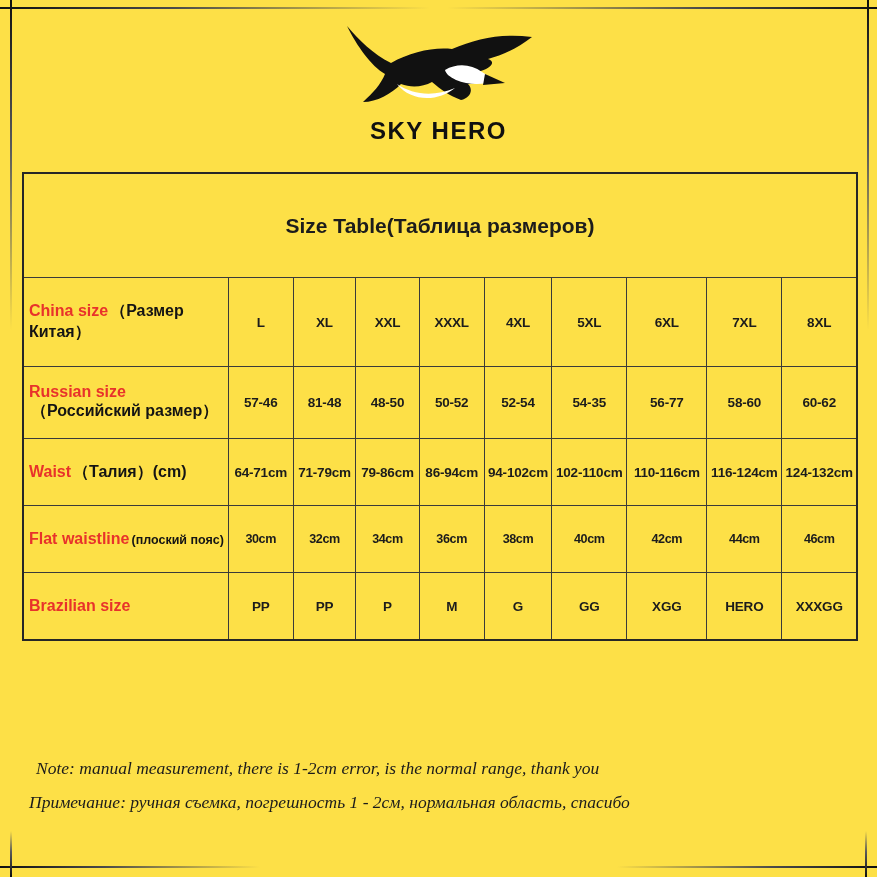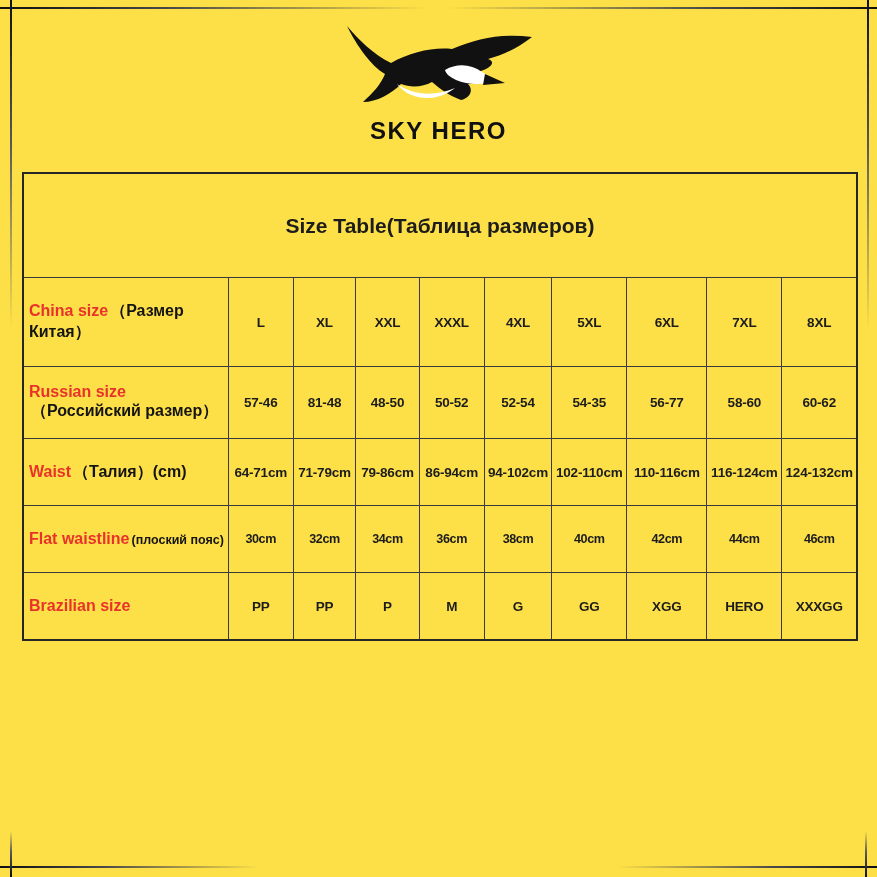--- a/index.html
+++ b/index.html
@@ -170,14 +170,18 @@
           <td class="value-cell">M</td>
           <td class="value-cell">G</td>
           <td class="value-cell">GG</td>
           <td class="value-cell">XGG</td>
           <td class="value-cell">HERO</td>
           <td class="value-cell">XXXGG</td>
         </tr>
       </tbody>
   </table>
 
+  <div class="notes">
+    <div class="note-line en">Note: manual measurement, there is 1-2cm error, is the normal range, thank you</div>
+    <div class="note-line ru">Примечание: ручная съемка, погрешность 1 - 2см, нормальная область, спасибо</div>
+  </div>
 
 </div>
 
 </body></html>

